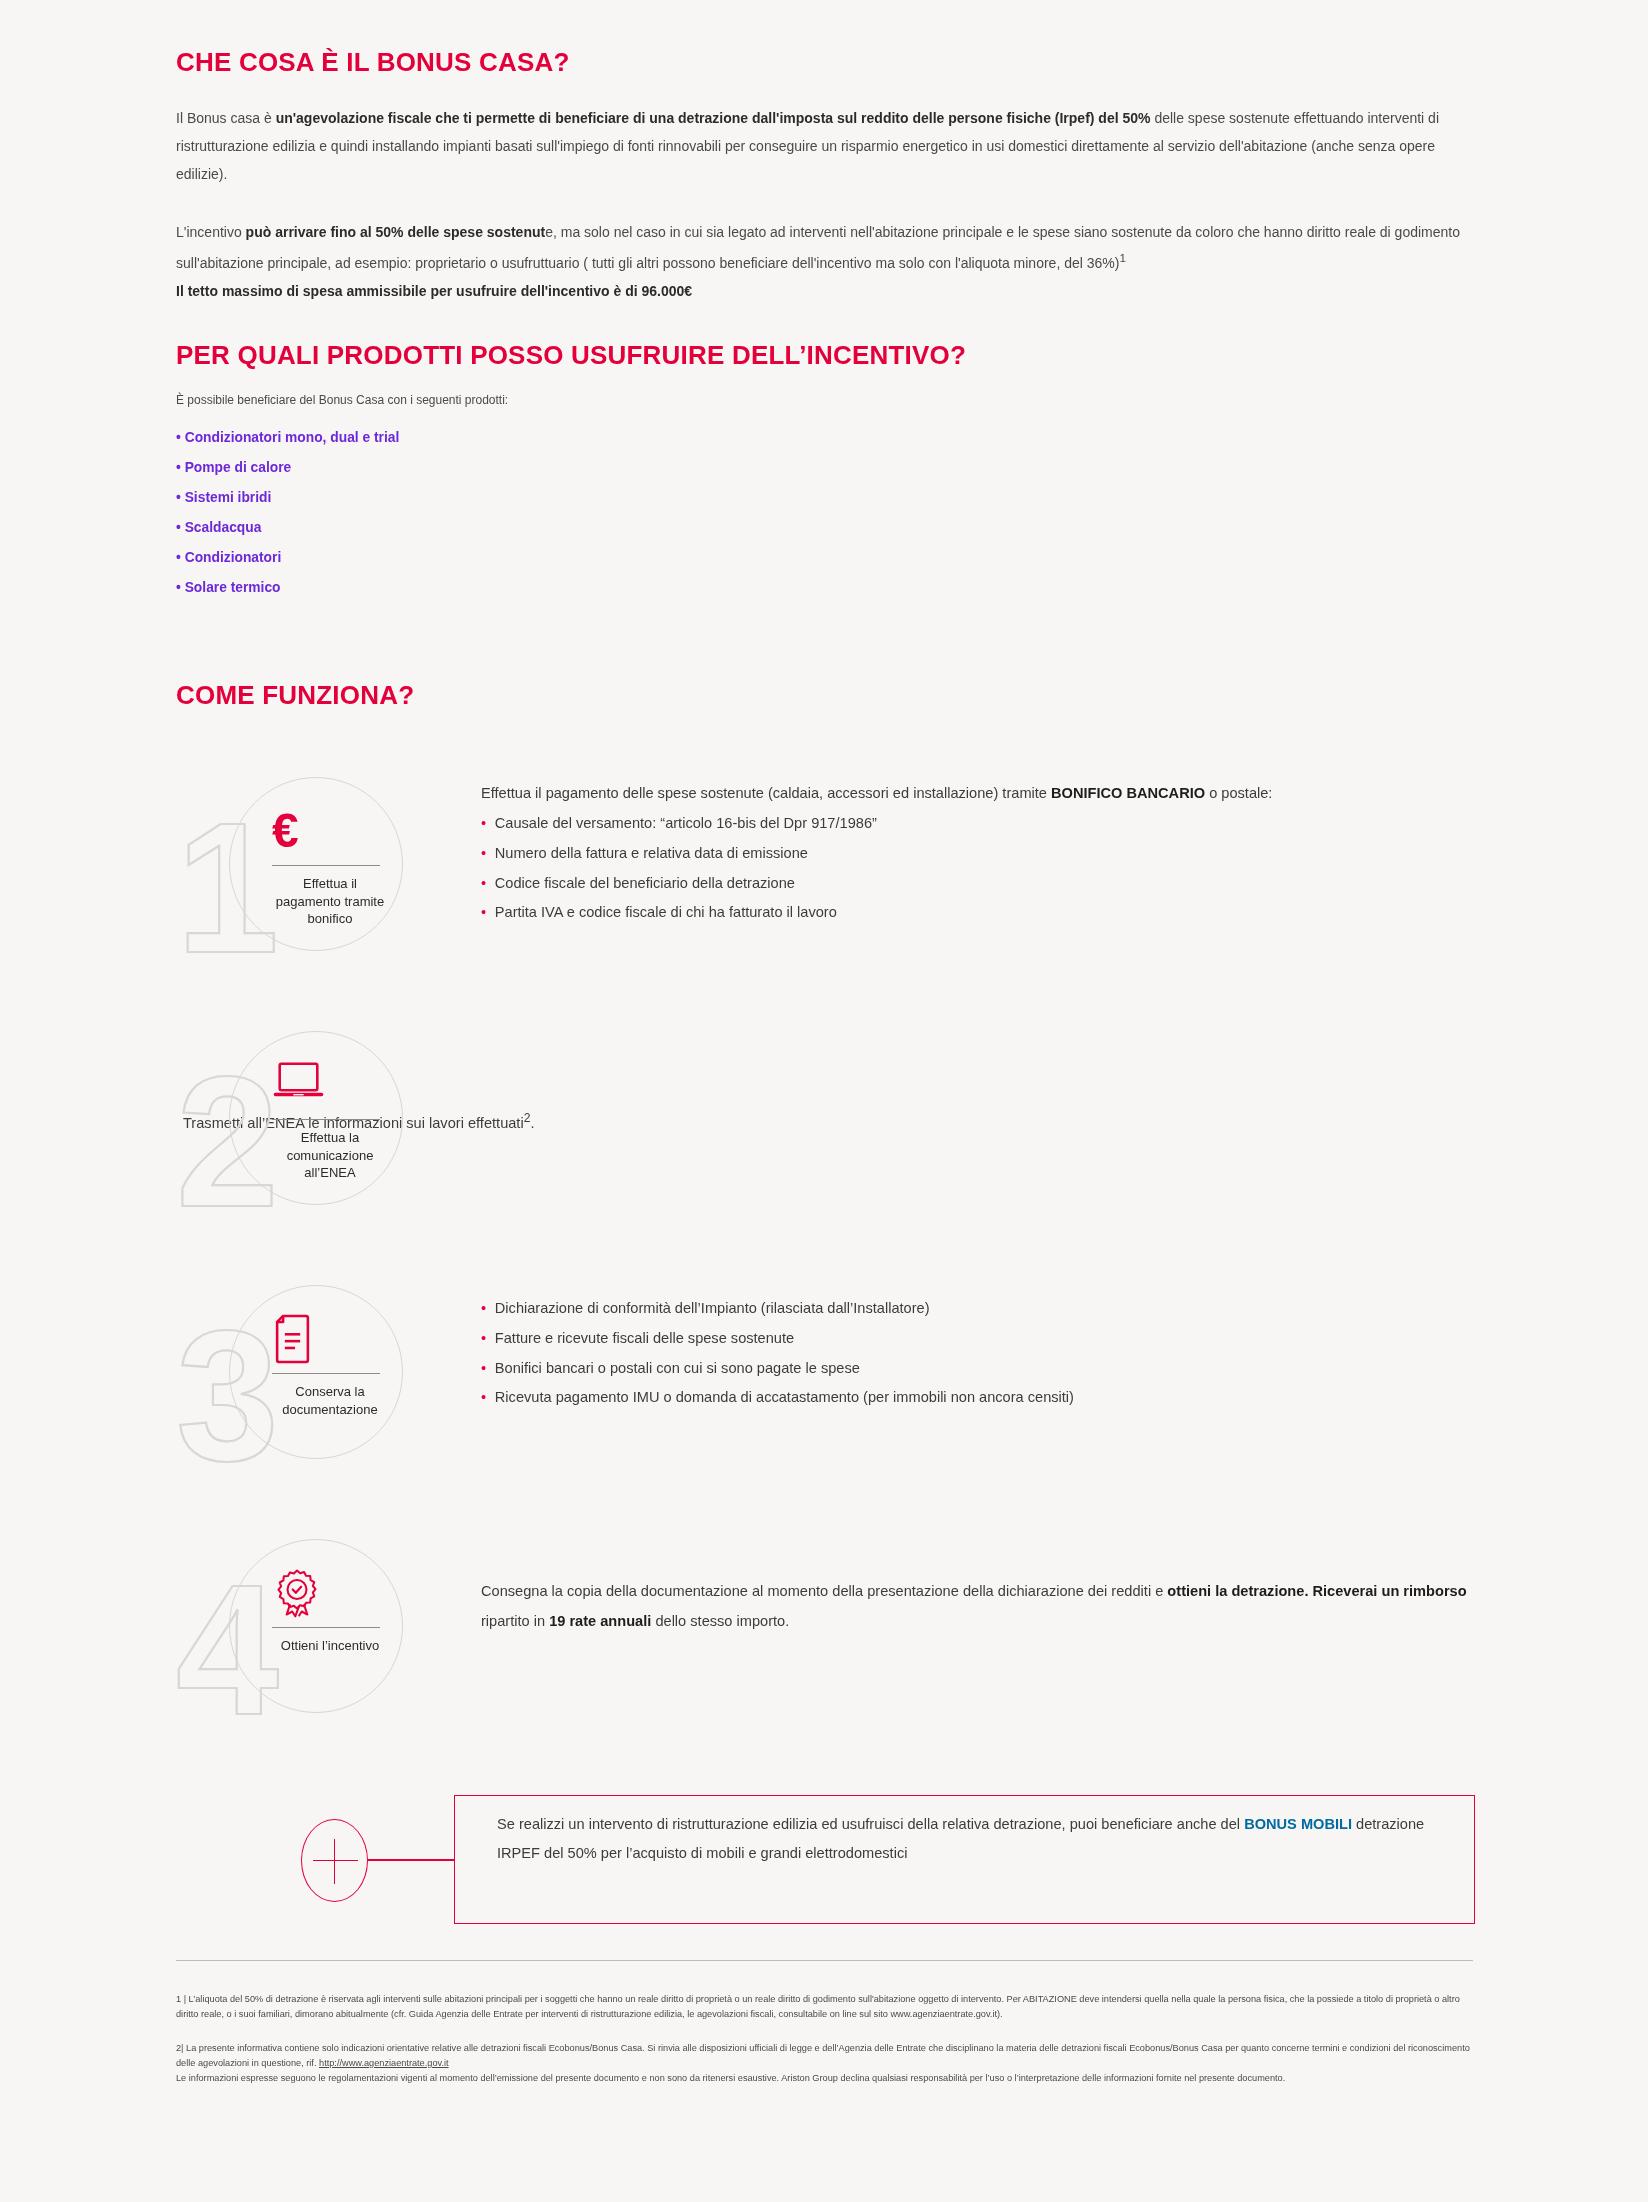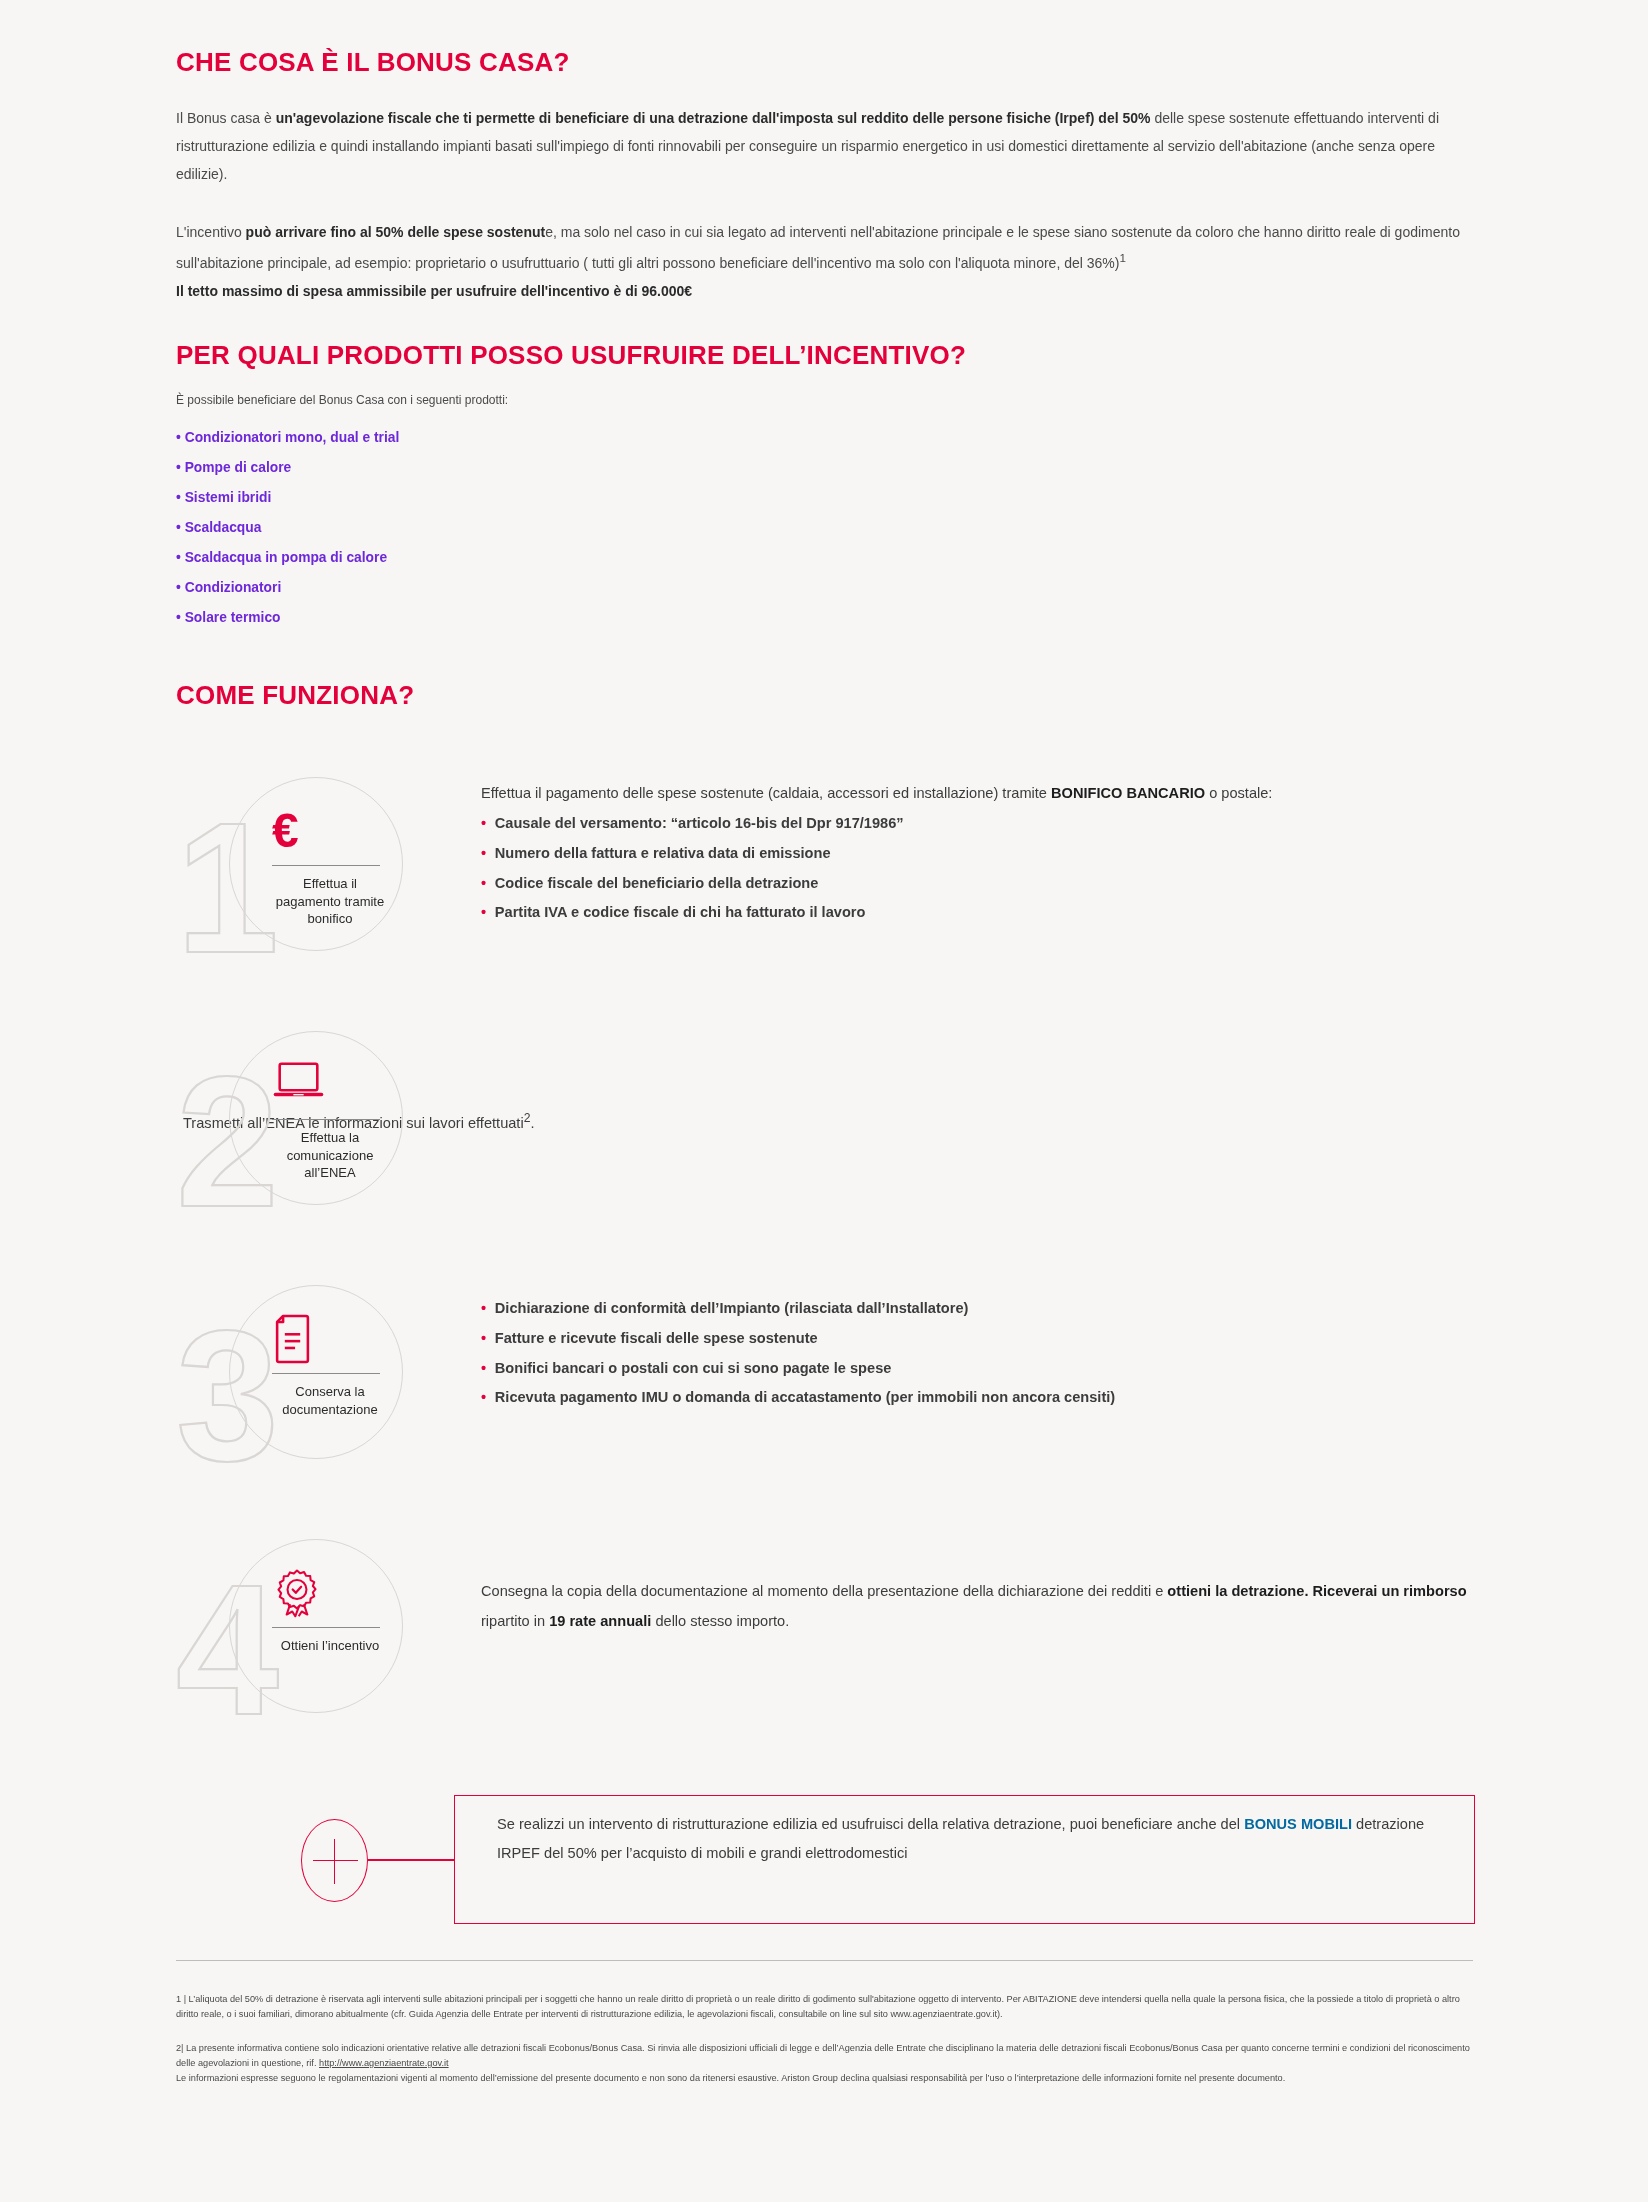--- a/index.html
+++ b/index.html
@@ -72,21 +72,21 @@
   .badge .cap{
     font-size:13px; font-weight:normal; color:#2b2b2b; line-height:1.35;text-align:center;
   }
   .euro{ color:#e4003a; font-size:48px; font-weight:bold; line-height:50px; }
 
   .step-body{
     margin-left:305px; padding-top:8.6px;
     font-size:14.6px; line-height:2.05; color:#3c3c3c; font-weight:400;
   }
   .step-body b{ color:#1d1d1d; font-weight:bold; }
-  .step-body ul{ list-style:none; margin:0; padding:0;font-weight:bold; }
+  .step-body ul{ list-style:none; margin:0; padding:0; }
   .step-body li{ position:relative; padding-left:13.8px; }
   .step-body li::before{
     content:"•"; color:#e4003a; position:absolute; left:0; top:0;
   }
   #step2 .step-body{ padding-top:82px;margin-left:7px; }
   #step3 .step-body{ padding-top:15.5px; }
   #step4 .step-body{ padding-top:45px; }
 
   
   .plus-block{ position:relative; margin-top:17px; height:146px; }
@@ -136,21 +136,20 @@
   </section>
 
   <section id="sec-prodotti">
     <h2 class="section-title">PER QUALI PRODOTTI POSSO USUFRUIRE DELL’INCENTIVO?</h2>
     <p class="lead">È possibile beneficiare del Bonus Casa con i seguenti prodotti:</p>
     <ul>
       <li>Condizionatori mono, dual e trial</li>
       <li>Pompe di calore</li>
       <li>Sistemi ibridi</li>
       <li>Scaldacqua</li>
-      <li>Scaldacqua in pompa di calore</li>
       <li>Condizionatori</li>
       <li>Solare termico</li>
     </ul>
   </section>
 
   <section id="sec-come">
     <h2 class="section-title">COME FUNZIONA?</h2>
 
     <div class="steps">
 

